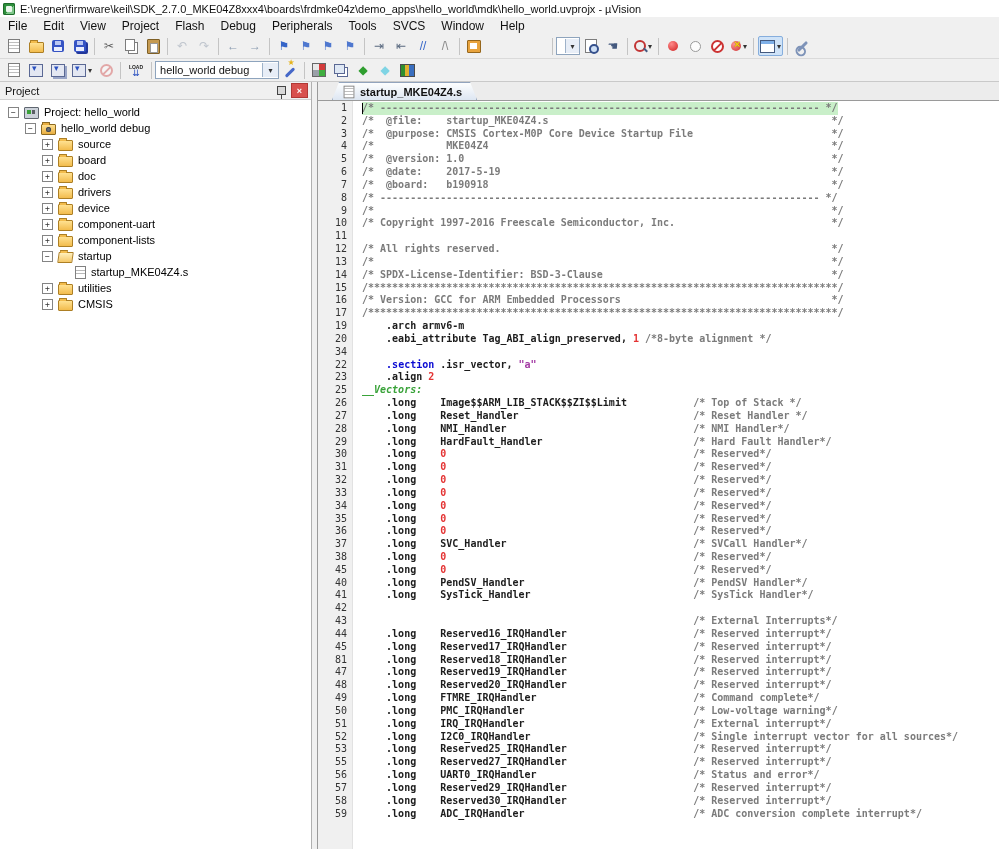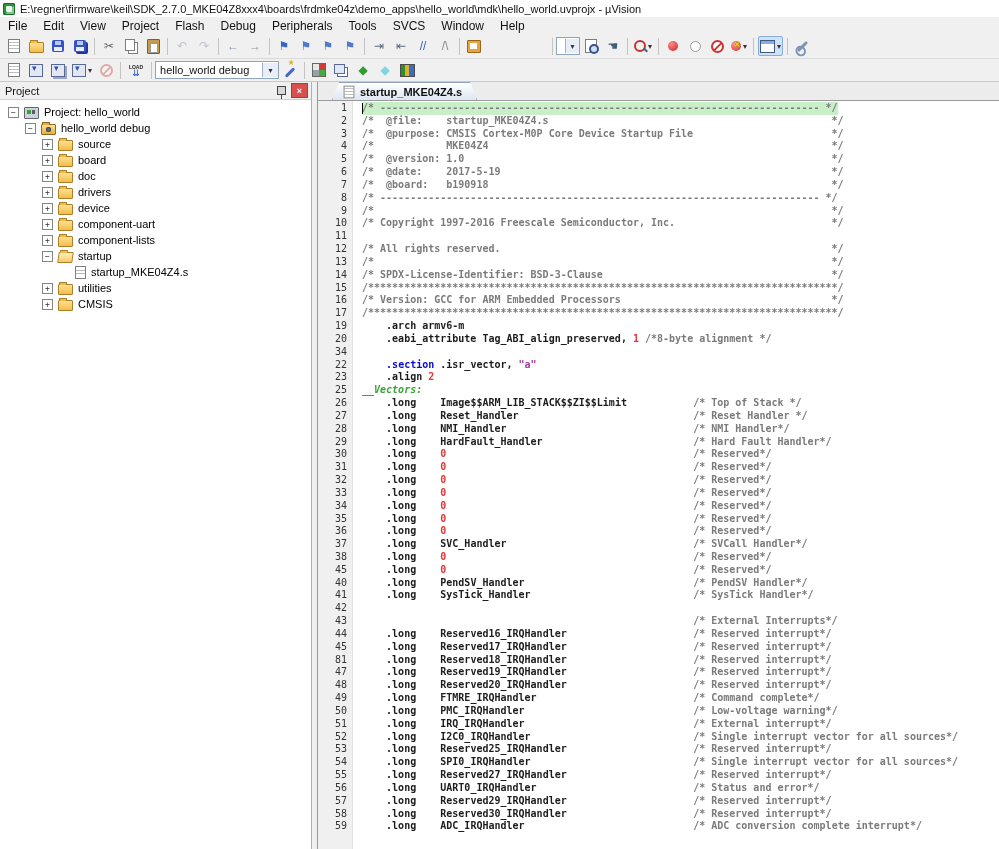--- a/index.html
+++ b/index.html
@@ -439,21 +439,20 @@
             <div class="cl"><span class="ln">44</span><span class="bm"></span><pre class="ct"><span class="txt"><span class="d">    .long    </span><span class="d">Reserved16_IRQHandler</span><span class="d">                     </span><span class="c">/* Reserved interrupt*/</span></span></pre></div>
             <div class="cl"><span class="ln">45</span><span class="bm"></span><pre class="ct"><span class="txt"><span class="d">    .long    </span><span class="d">Reserved17_IRQHandler</span><span class="d">                     </span><span class="c">/* Reserved interrupt*/</span></span></pre></div>
             <div class="cl"><span class="ln">81</span><span class="bm"></span><pre class="ct"><span class="txt"><span class="d">    .long    </span><span class="d">Reserved18_IRQHandler</span><span class="d">                     </span><span class="c">/* Reserved interrupt*/</span></span></pre></div>
             <div class="cl"><span class="ln">47</span><span class="bm"></span><pre class="ct"><span class="txt"><span class="d">    .long    </span><span class="d">Reserved19_IRQHandler</span><span class="d">                     </span><span class="c">/* Reserved interrupt*/</span></span></pre></div>
             <div class="cl"><span class="ln">48</span><span class="bm"></span><pre class="ct"><span class="txt"><span class="d">    .long    </span><span class="d">Reserved20_IRQHandler</span><span class="d">                     </span><span class="c">/* Reserved interrupt*/</span></span></pre></div>
             <div class="cl"><span class="ln">49</span><span class="bm"></span><pre class="ct"><span class="txt"><span class="d">    .long    </span><span class="d">FTMRE_IRQHandler</span><span class="d">                          </span><span class="c">/* Command complete*/</span></span></pre></div>
             <div class="cl"><span class="ln">50</span><span class="bm"></span><pre class="ct"><span class="txt"><span class="d">    .long    </span><span class="d">PMC_IRQHandler</span><span class="d">                            </span><span class="c">/* Low-voltage warning*/</span></span></pre></div>
             <div class="cl"><span class="ln">51</span><span class="bm"></span><pre class="ct"><span class="txt"><span class="d">    .long    </span><span class="d">IRQ_IRQHandler</span><span class="d">                            </span><span class="c">/* External interrupt*/</span></span></pre></div>
             <div class="cl"><span class="ln">52</span><span class="bm"></span><pre class="ct"><span class="txt"><span class="d">    .long    </span><span class="d">I2C0_IRQHandler</span><span class="d">                           </span><span class="c">/* Single interrupt vector for all sources*/</span></span></pre></div>
             <div class="cl"><span class="ln">53</span><span class="bm"></span><pre class="ct"><span class="txt"><span class="d">    .long    </span><span class="d">Reserved25_IRQHandler</span><span class="d">                     </span><span class="c">/* Reserved interrupt*/</span></span></pre></div>
-            <div class="cl"><span class="ln">54</span><span class="bm"></span><pre class="ct"><span class="txt"><span class="d">    .long    </span><span class="d">SPI0_IRQHandler</span><span class="d">                           </span><span class="c">/* Single interrupt vector for all sources*/</span></span></pre></div>
             <div class="cl"><span class="ln">55</span><span class="bm"></span><pre class="ct"><span class="txt"><span class="d">    .long    </span><span class="d">Reserved27_IRQHandler</span><span class="d">                     </span><span class="c">/* Reserved interrupt*/</span></span></pre></div>
             <div class="cl"><span class="ln">56</span><span class="bm"></span><pre class="ct"><span class="txt"><span class="d">    .long    </span><span class="d">UART0_IRQHandler</span><span class="d">                          </span><span class="c">/* Status and error*/</span></span></pre></div>
             <div class="cl"><span class="ln">57</span><span class="bm"></span><pre class="ct"><span class="txt"><span class="d">    .long    </span><span class="d">Reserved29_IRQHandler</span><span class="d">                     </span><span class="c">/* Reserved interrupt*/</span></span></pre></div>
             <div class="cl"><span class="ln">58</span><span class="bm"></span><pre class="ct"><span class="txt"><span class="d">    .long    </span><span class="d">Reserved30_IRQHandler</span><span class="d">                     </span><span class="c">/* Reserved interrupt*/</span></span></pre></div>
             <div class="cl"><span class="ln">59</span><span class="bm"></span><pre class="ct"><span class="txt"><span class="d">    .long    </span><span class="d">ADC_IRQHandler</span><span class="d">                            </span><span class="c">/* ADC conversion complete interrupt*/</span></span></pre></div>
           </div>
       </div>
     </div>
   </div>
 

